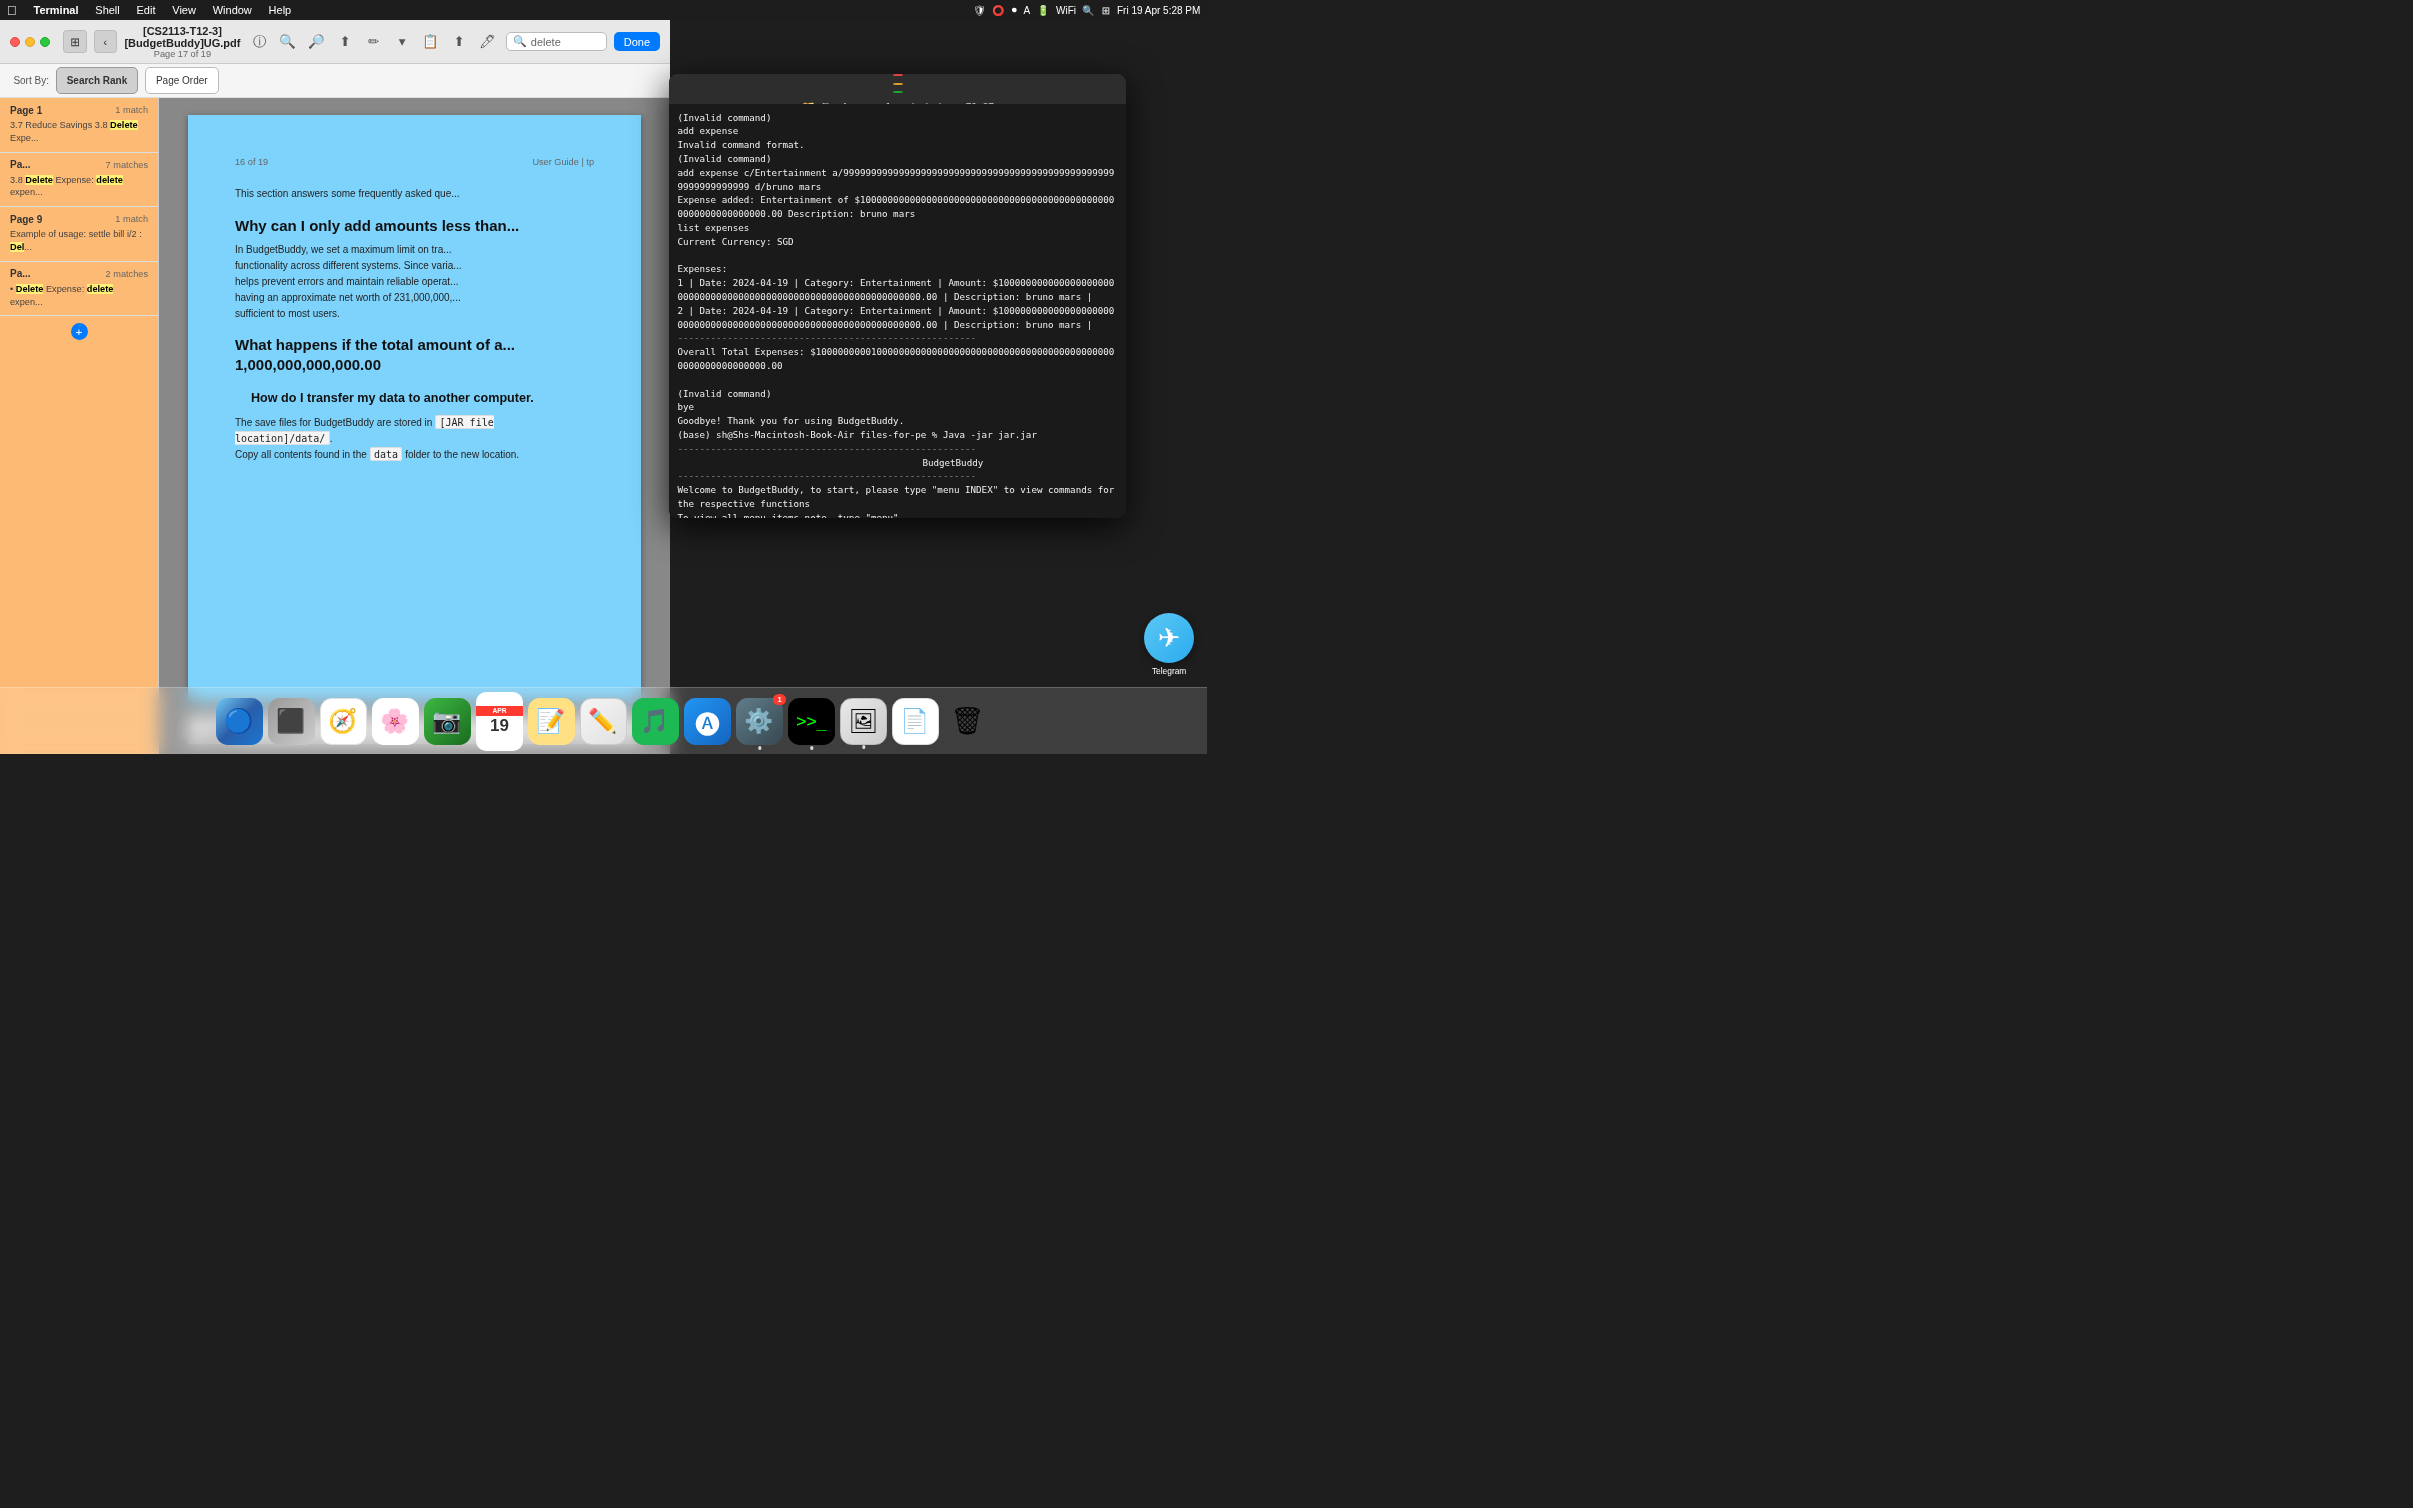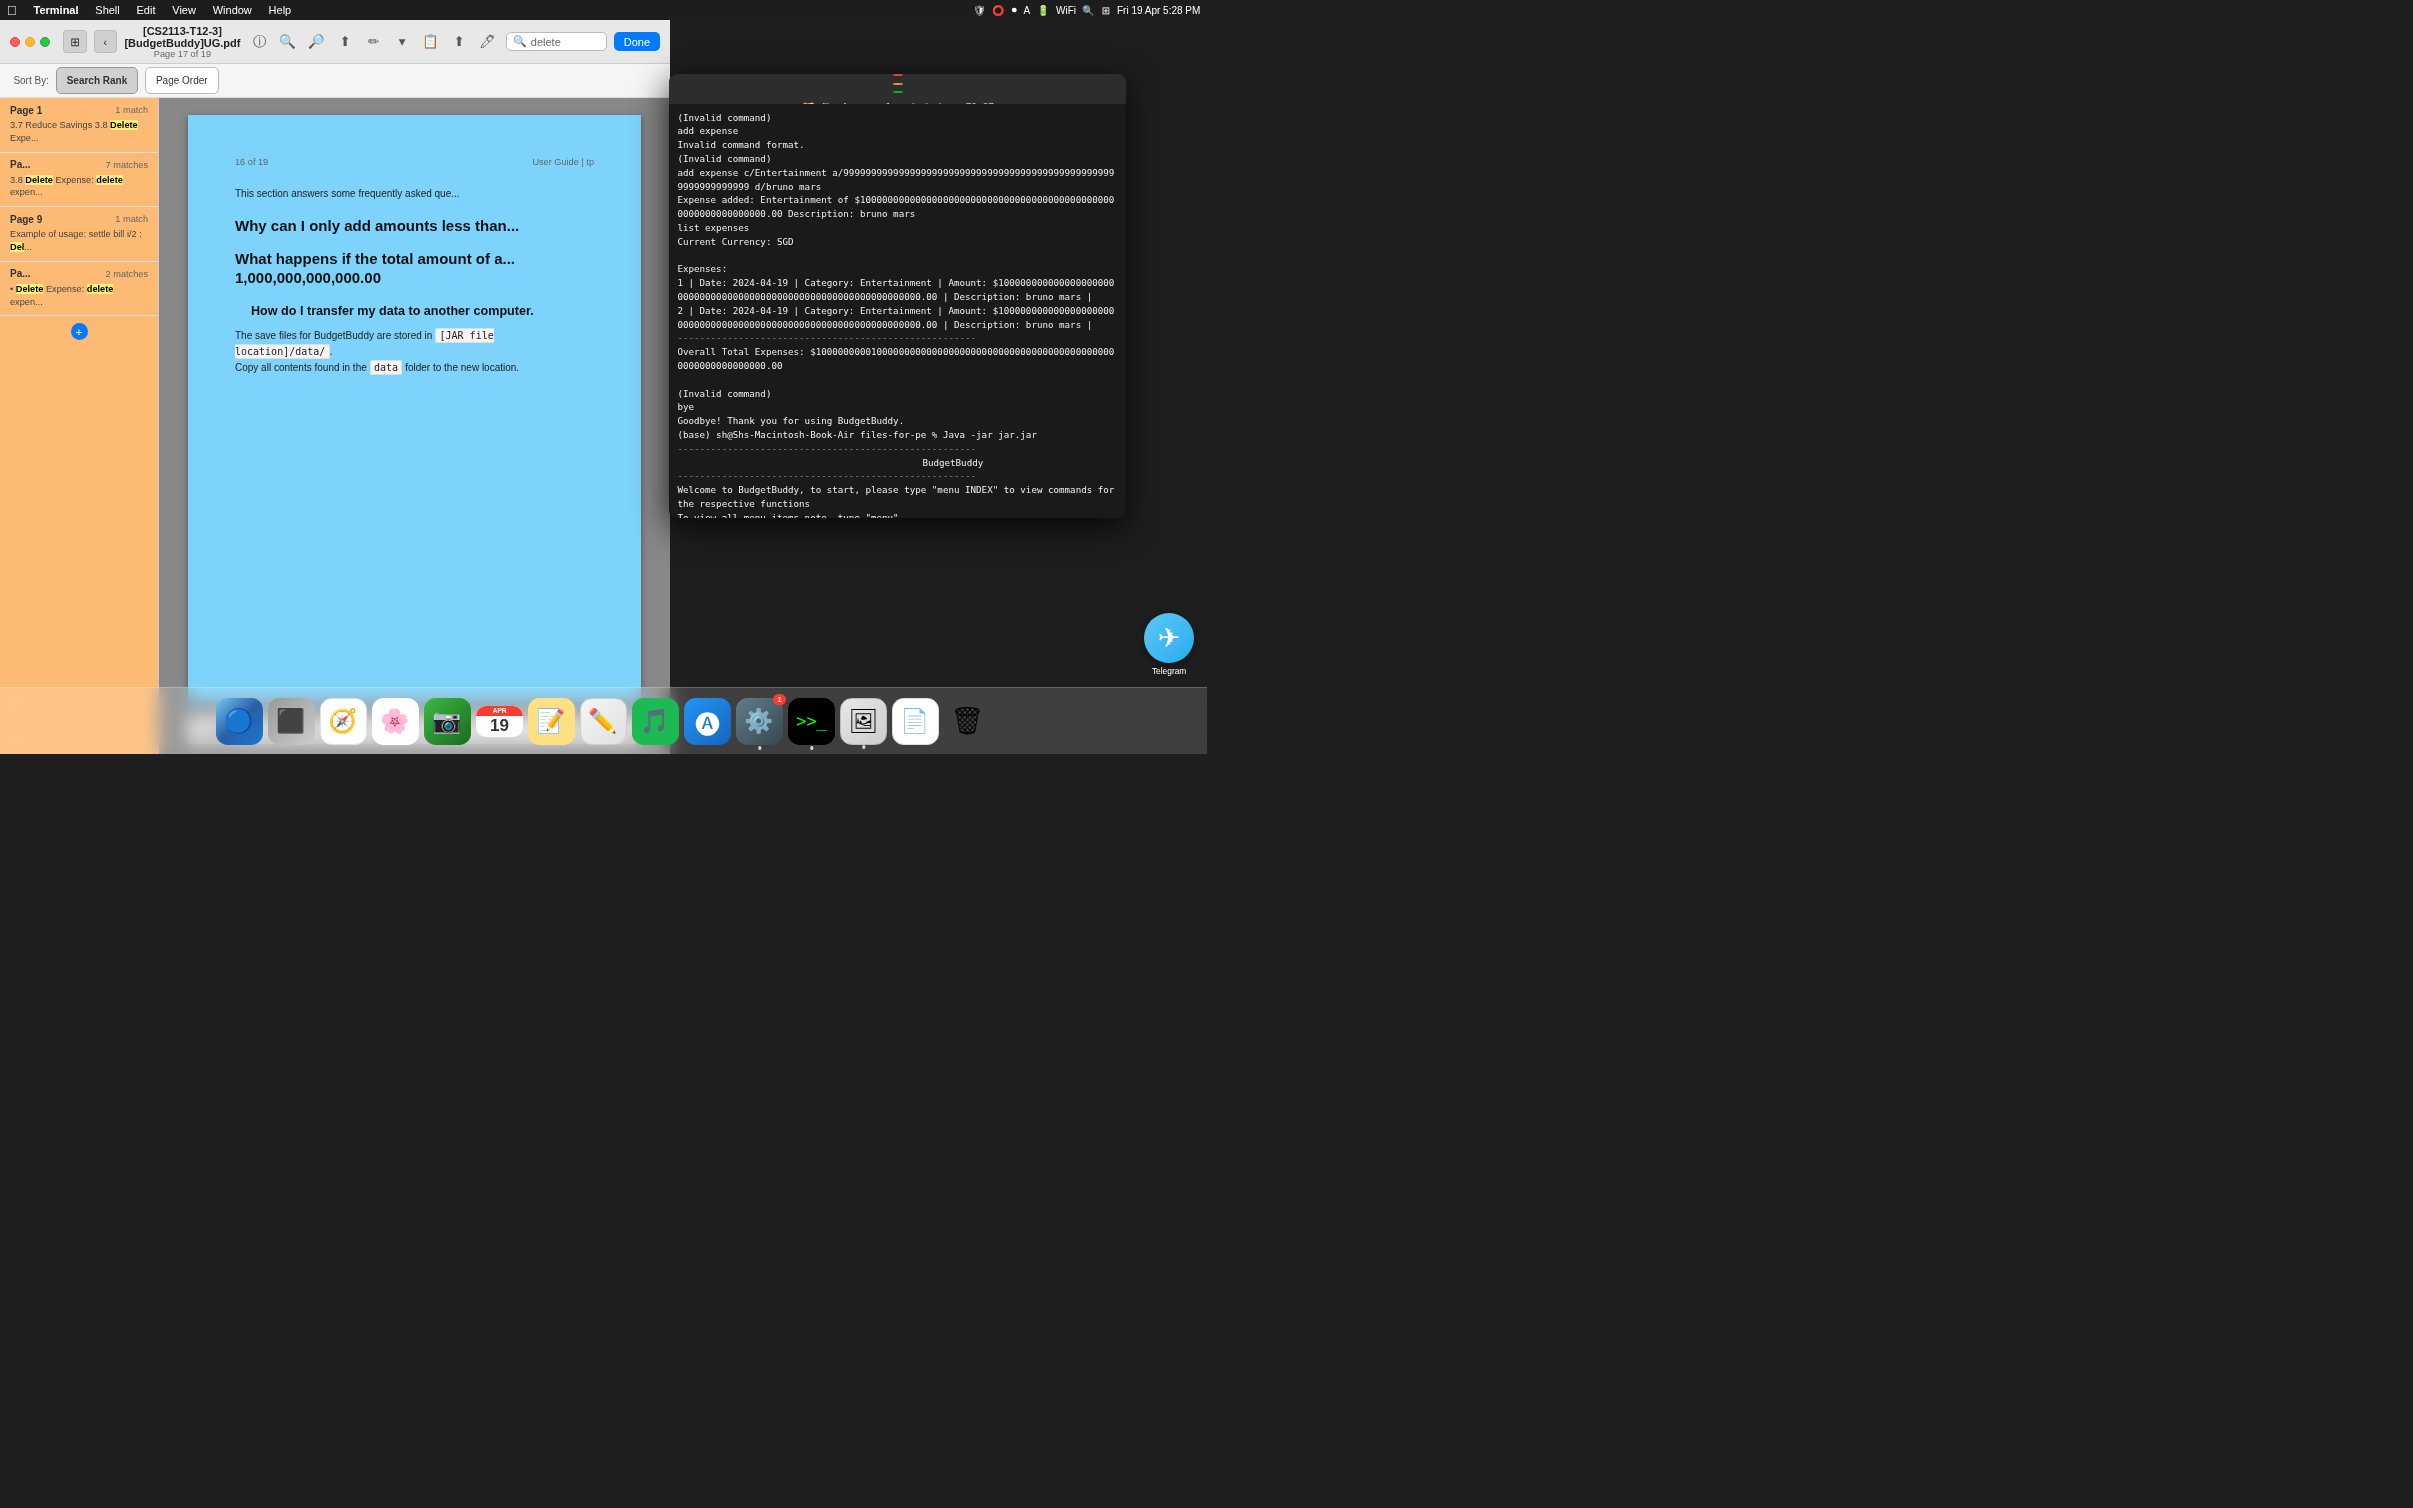--- a/index.html
+++ b/index.html
@@ -598,20 +598,27 @@
         <div style="display:flex; justify-content:space-between; margin-bottom:6.7px;">
           <span class="pdf-page-num">16 of 19</span>
           <span class="pdf-header-label">User Guide | tp</span>
         </div>
 
         <p class="pdf-p">
           This section answers some frequently asked que...
         </p>
 
         <h2 class="pdf-h1">Why can I only add amounts less than...</h2>
+        <p class="pdf-p">
+          In BudgetBuddy, we set a maximum limit on tra...<br>
+          functionality across different systems. Since varia...<br>
+          helps prevent errors and maintain reliable operat...<br>
+          having an approximate net worth of 231,000,000,...<br>
+          sufficient to most users.
+        </p>
 
         <h2 class="pdf-h1">What happens if the total amount of a...<br>1,000,000,000,000.00</h2>
 
         <h2 class="pdf-h2">How do I transfer my data to another computer.</h2>
         <p class="pdf-p">
           The save files for BudgetBuddy are stored in <span class="pdf-code">[JAR file location]/data/</span>.<br>
           Copy all contents found in the <span class="pdf-code">data</span> folder to the new location.
         </p>
       </div>
 
@@ -681,21 +688,21 @@
   </div>
 
   <div class="dock-item" style="background: #fff; border-radius:11.7px;">
     <span style="font-size:23.5px;">🌸</span>
   </div>
 
   <div class="dock-item" style="background: linear-gradient(135deg, #3cb943, #1a6b1e); border-radius:11.7px;">
     <span style="font-size:23.5px; color:#fff;">📷</span>
   </div>
 
-  <div class="dock-item" style="background:#fff; border-radius:10px; overflow:hidden; flex-direction:column; padding:0; width:47px; height:31px;">
+  <div class="dock-item" style="background:#fff; border-radius:10px; overflow:hidden; flex-direction:column; padding:0; width:47px; height:59px;">
     <div class="calendar-header-dock">APR</div>
     <div class="calendar-date-dock">19</div>
   </div>
 
   <div class="dock-item" style="background: #ffe082; border-radius:11.7px;">
     <span style="font-size:23.5px;">📝</span>
   </div>
 
   <div class="dock-item" style="background: linear-gradient(135deg, #f5f5f5, #e0e0e0); border:0.8px solid #ccc; border-radius:11.7px;">
     <span style="font-size:23.5px;">✏️</span>

